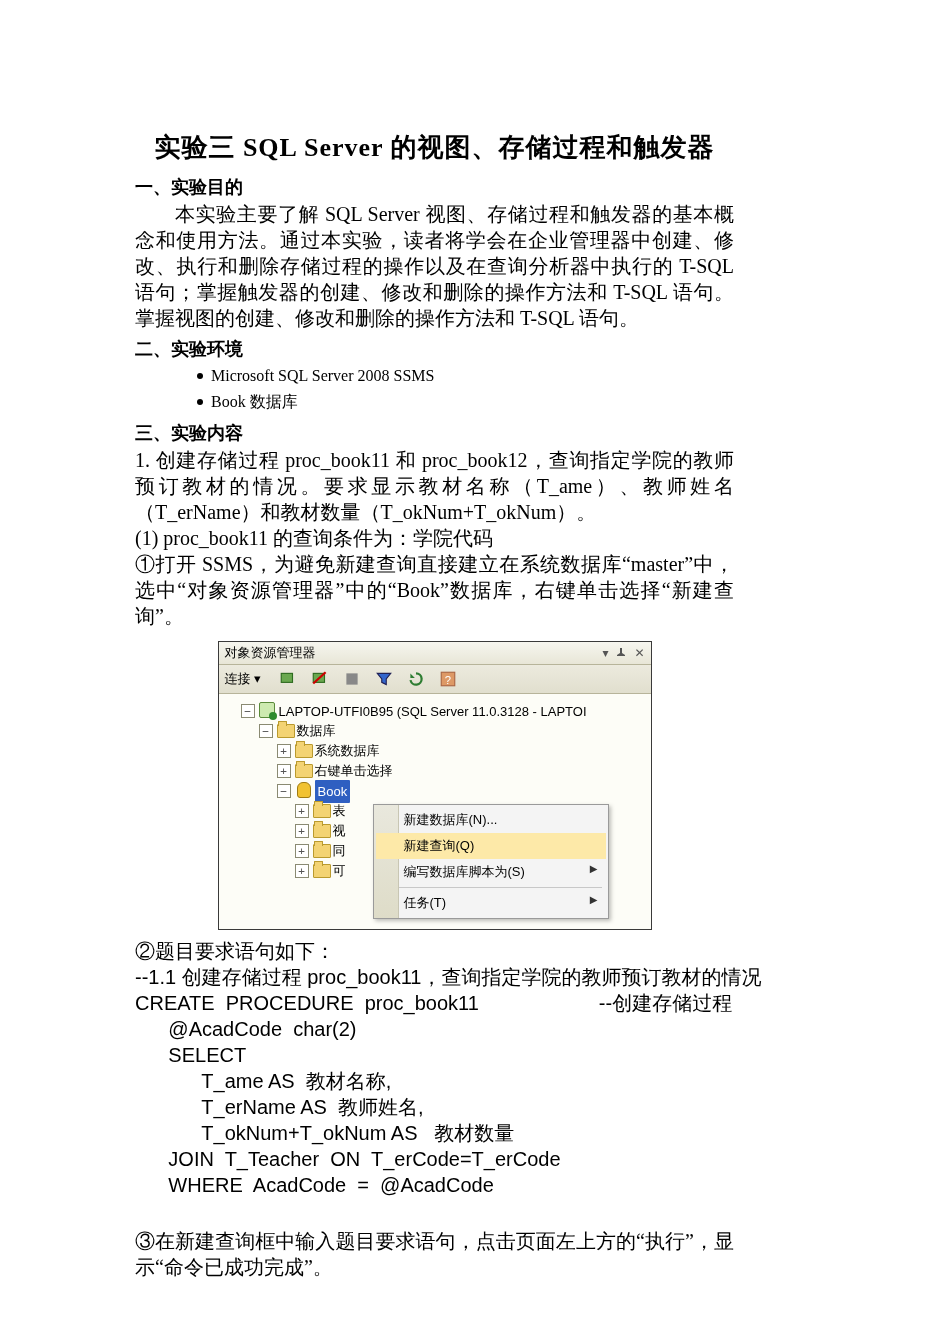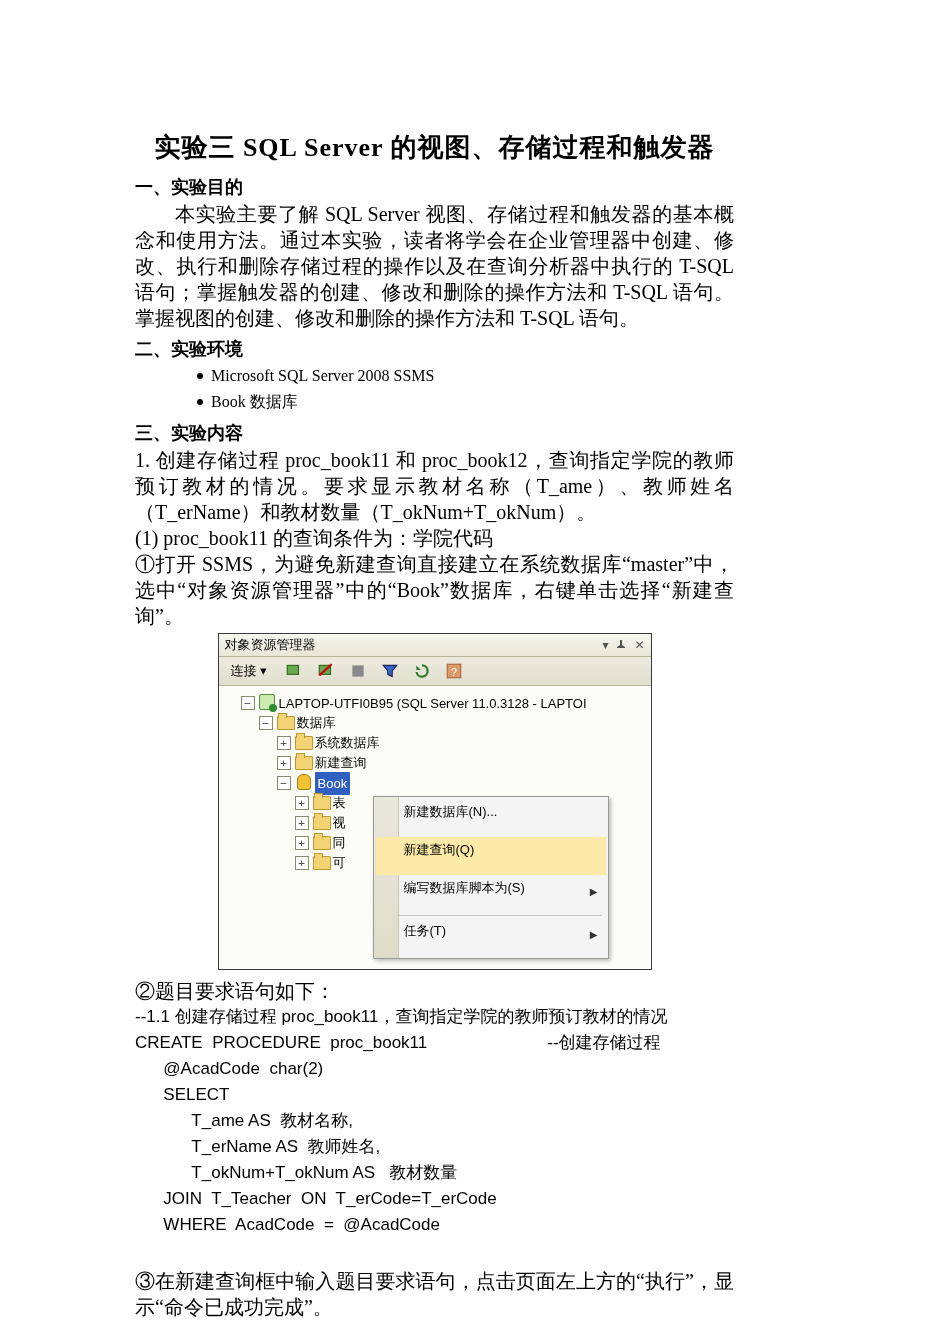--- a/index.html
+++ b/index.html
@@ -48,30 +48,30 @@
   }
   .bullet-dot {
     width: 6px; height: 6px;
     background: #000;
     border-radius: 50%;
     margin-right: 8px;
     flex: 0 0 auto;
   }
   .code-para {
     font-family: "Microsoft YaHei", Arial, sans-serif;
-    font-size: 17px;
+    font-size: 20px;
     line-height: 26px;
     margin: 0;
     white-space: pre;
   }
 
   
   .shot-wrap {
     width: 432px;
-    margin: 4px auto 8px auto;
+    margin: 12px auto 8px auto;
     border: 1px solid #3a3a3a;
     background: #c4b5fd;
     font-family: "Microsoft YaHei", Tahoma, sans-serif;
     font-size: 13px;
     color: #000;
   }
   .shot-titlebar {
     background: linear-gradient(#f6f6ef, #e8e6d7);
     height: 22px;
     display: flex;
@@ -81,21 +81,21 @@
     justify-content: space-between;
   }
   .shot-titlebar .lbl { font-size: 13px; }
   .shot-titlebar .rbtns { display:flex; gap:8px; color:#555; font-size:12px; align-items:center;}
   .pin { width:10px; height:10px; display:inline-block; }
   .shot-toolbar {
     background: linear-gradient(#eceade, #e1dfce);
     height: 28px;
     display: flex;
     align-items: center;
-    padding: 0 12px;
+    padding: 0 6px;
     border-bottom: 1px solid #b7b49a;
     gap: 14px;
   }
   .shot-toolbar .tlabel { font-size: 13px; margin-right:4px;}
   .tb-ico {
     width: 18px; height: 18px;
     display: inline-flex; align-items:center; justify-content:center;
   }
   .tree-area {
     background: #fdfdf7;
@@ -139,22 +139,22 @@
   .ctx {
     position: relative;
     margin-left: 150px;
     margin-top: -78px;
     width: 230px;
     background:#f4f4f4;border:1px solid #9a9a9a;
     box-shadow: 2px 2px 4px rgba(0,0,0,.25);
     padding:2px;
   }
   .ctx .ctxrow {
-    display:flex;align-items:flex-end;justify-content:space-between;
-    padding:4px 8px 16px 28px;font-size:13px;position:relative;
+    display:flex;align-items:flex-start;justify-content:space-between;
+    padding:4px 8px 4px 28px;font-size:13px;position:relative;
   }
   .ctx .ctxrow .arrow { font-size:10px;color:#333;}
   .ctx .ctxrow.hover { background:#fde9a8; }
   .ctx .sep { height:1px;background:#c8c8c8;margin:2px 4px; }
   .ctx .iconcol {
     position:absolute;left:0;top:0;bottom:0;width:24px;
     background:linear-gradient(#e9e8dd,#dedcc8);
     border-right:1px solid #c8c6b3;
   }
   .ctx-wrap { position:relative; }
@@ -260,21 +260,21 @@
                       </span>
                     <span>系统数据库</span>
                   </div>
                 </li>
                 <li>
                   <div class="row">
                     <span class="pm">+</span>
                     <span class="ficon">
                         <span class="folder"></span>
                       </span>
-                    <span>新建查询</span>
+                    <span>右键单击选择</span>
                   </div>
                 </li>
                 <li>
                   <div class="row">
                     <span class="pm">−</span>
                     <span class="ficon">
                         <span class="dbicon"></span>
                       </span>
                     <span class="sel">Book</span>
                   </div>

